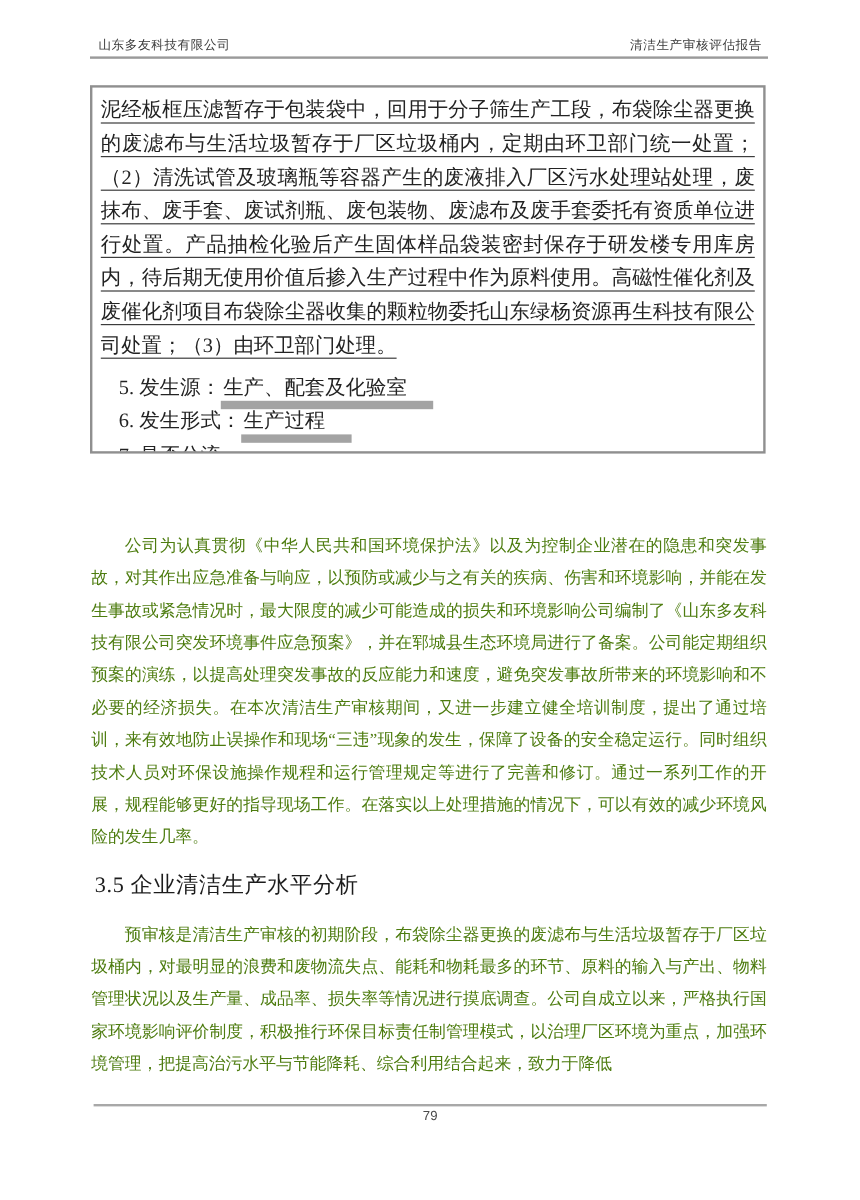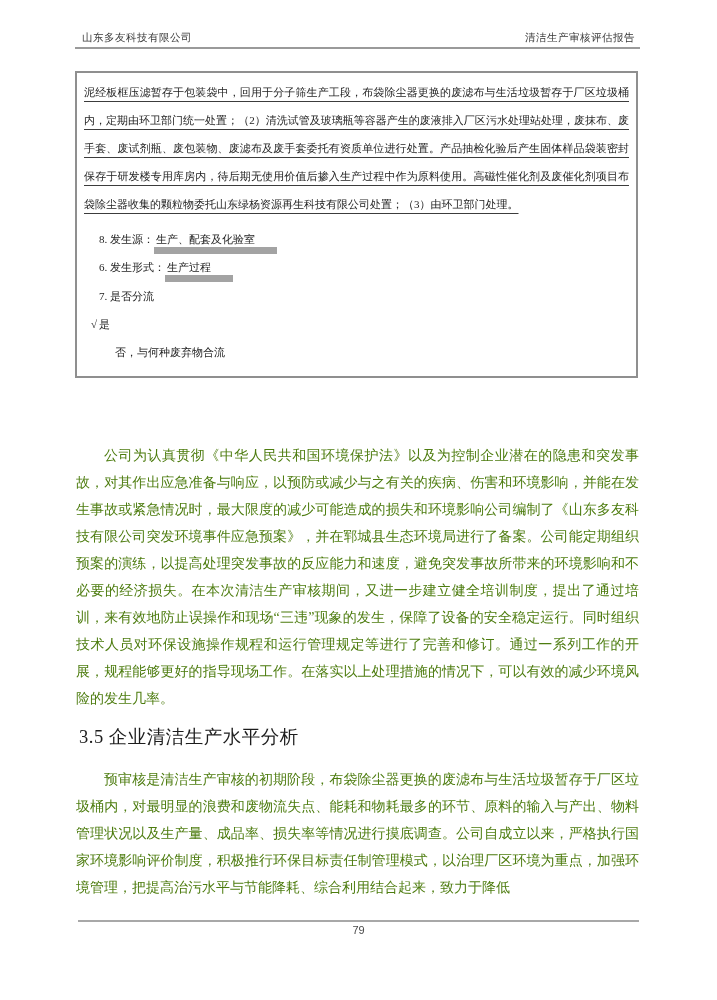--- a/index.html
+++ b/index.html
@@ -25,21 +25,21 @@
   .header-rule {
     position: absolute; left: 75px; top: 47px; width: 565px;
     border-top: 2px solid #9a9a9a;
   }
 
   
   .form-box {
     position: absolute; left: 75px; top: 71px; width: 563px; height: 307px;
     border: 2px solid #8f8f8f; box-sizing: border-box;
     padding: 5px 7px 0 7px; overflow: hidden;
-    font-size: 11px; color: #232323;
+    font-size: 17px; color: #232323;
   }
   .box-paragraph {
     line-height: 28px; text-align: justify;
     text-decoration: underline; text-underline-offset: 5px;
     text-decoration-thickness: 1px; text-decoration-color: #3c3c3c;
   }
   .box-items { margin-top: 7px; margin-left: 15px; }
   .box-row { line-height: 28.3px; white-space: nowrap; }
   .item-value {
     border-bottom: 7px solid #a3a3a3; padding: 0 22px 2px 2px;
@@ -85,21 +85,21 @@
   <div class="doc-header">
     <span class="hl">山东多友科技有限公司</span>
     <span class="hr">清洁生产审核评估报告</span>
   </div>
   <div class="header-rule"></div>
 
   <div class="form-box">
     <div class="box-paragraph">泥经板框压滤暂存于包装袋中，回用于分子筛生产工段，布袋除尘器更换的废滤布与生活垃圾暂存于厂区垃圾桶内，定期由环卫部门统一处置；（2）清洗试管及玻璃瓶等容器产生的废液排入厂区污水处理站处理，废抹布、废手套、废试剂瓶、废包装物、废滤布及废手套委托有资质单位进行处置。产品抽检化验后产生固体样品袋装密封保存于研发楼专用库房内，待后期无使用价值后掺入生产过程中作为原料使用。高磁性催化剂及废催化剂项目布袋除尘器收集的颗粒物委托山东绿杨资源再生科技有限公司处置；（3）由环卫部门处理。</div>
     <div class="box-items">
       <div class="box-row">
-        <span>8. 发生源：</span><span class="item-value">生产、配套及化验室</span>
+        <span>5. 发生源：</span><span class="item-value">生产、配套及化验室</span>
       </div>
       <div class="box-row">
         <span>6. 发生形式：</span><span class="item-value">生产过程</span>
       </div>
       <div class="box-row">7. 是否分流</div>
       <div class="box-row row-yes">
         <span class="check-mark">√</span><span>是</span>
       </div>
       <div class="box-row row-no">否，与何种废弃物合流</div>
     </div>

